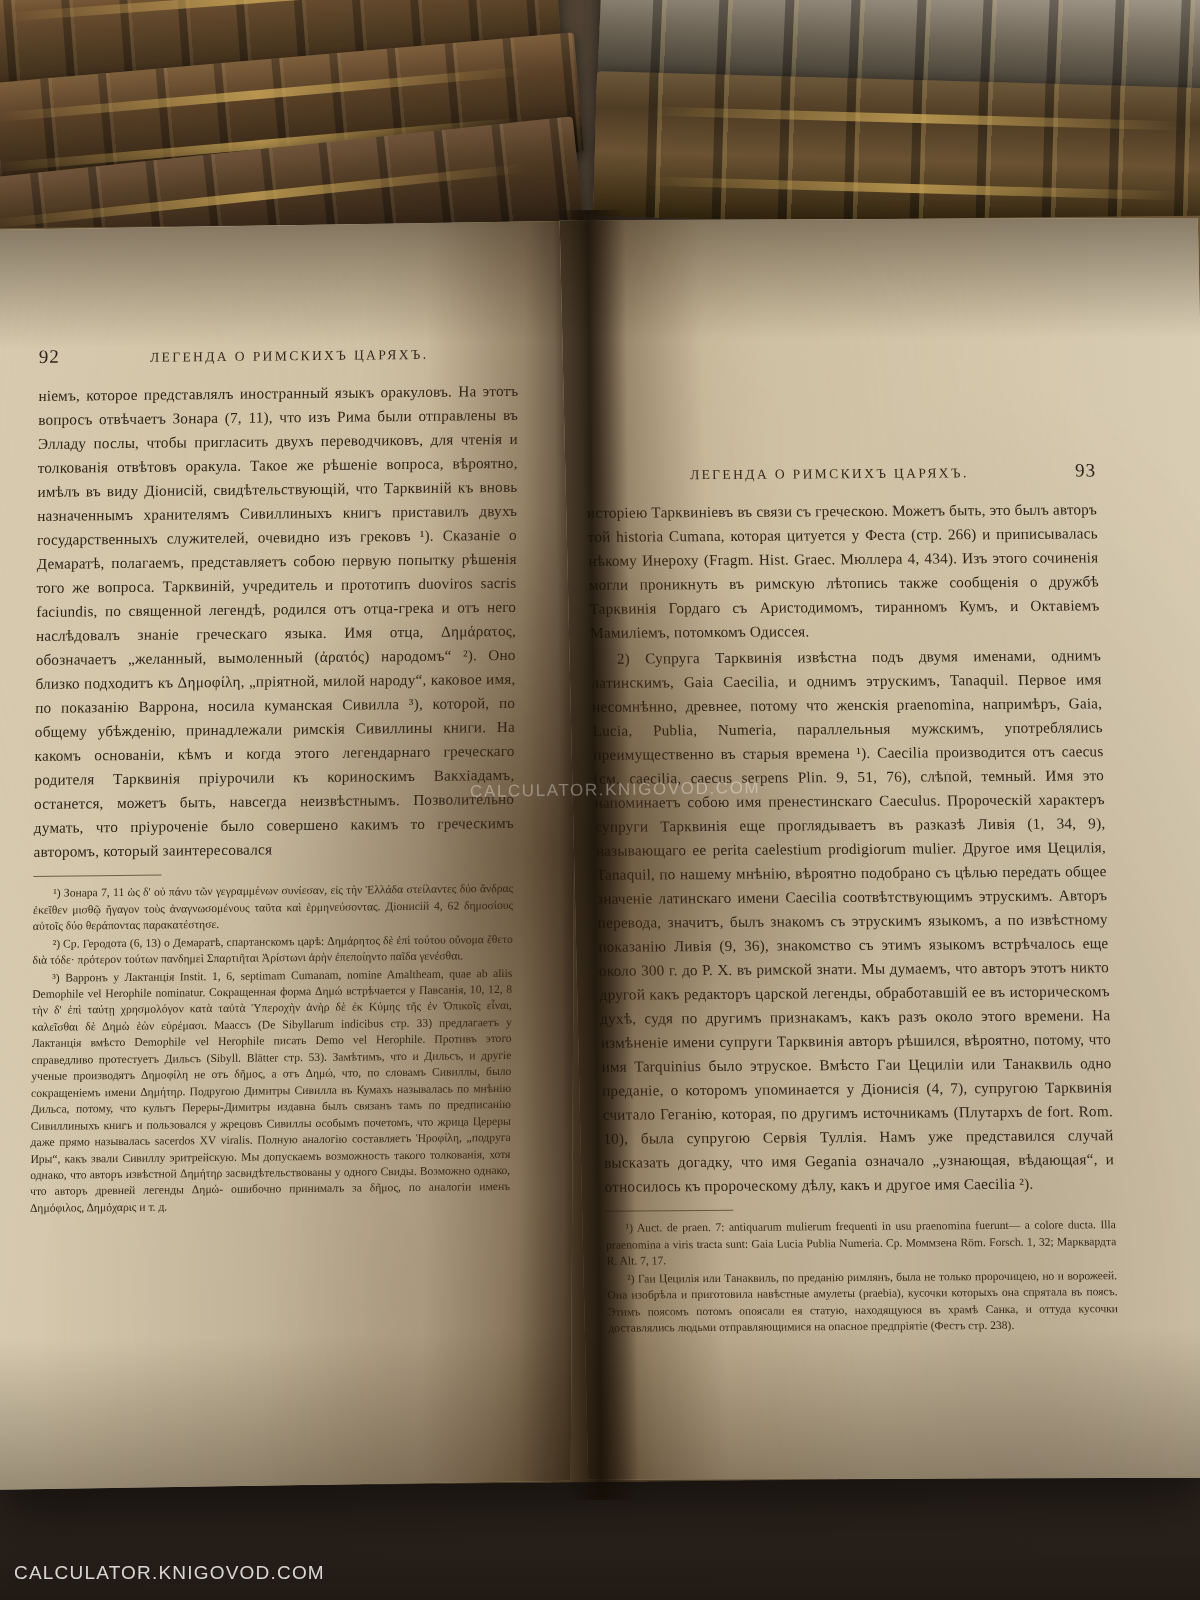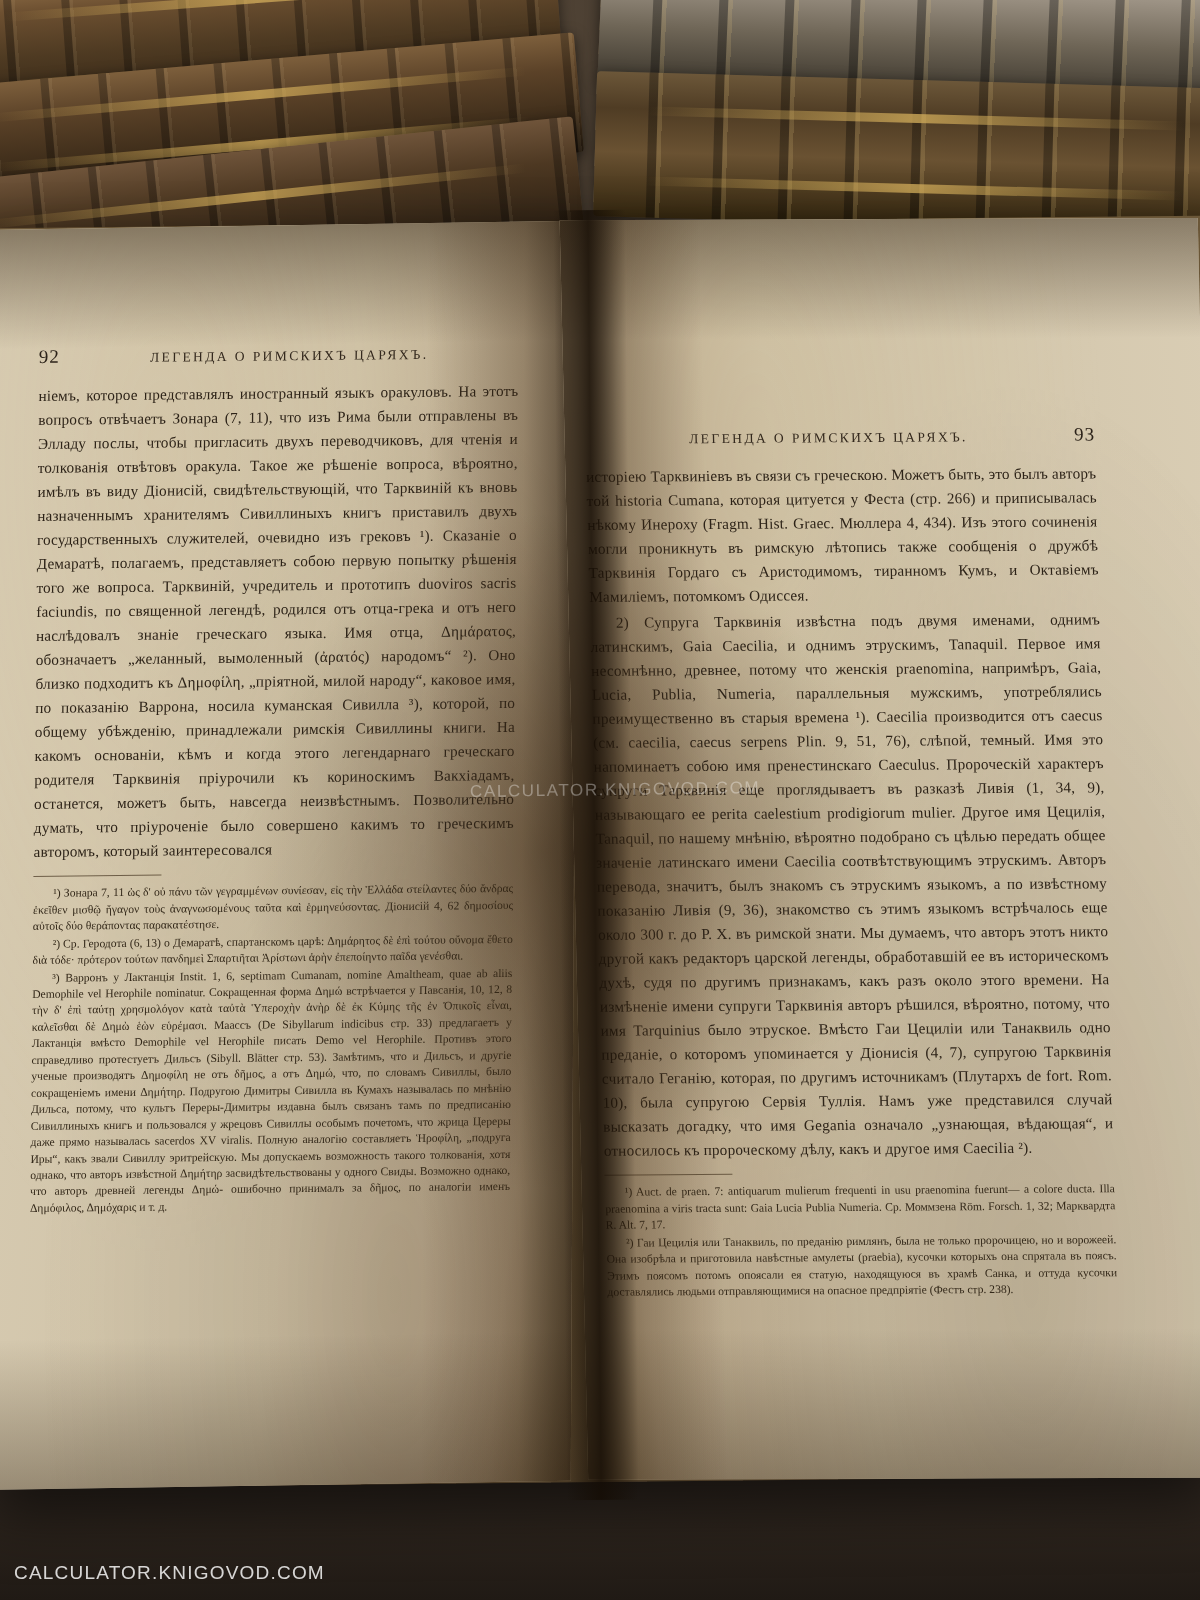--- a/index.html
+++ b/index.html
@@ -179,21 +179,21 @@
   }
   .runhead {
     flex: 1;
     text-align: center;
     font-size: 13.5px;
     letter-spacing: 2.4px;
     text-transform: uppercase;
     color: #33281d;
   }
   .runhead.r { text-align: left; padding-left: 104px; }
-  .folio.r { margin-left: auto; }
+  .folio.r { margin-left: auto; margin-top: 36px; }
 
   .body p {
     margin: 0 0 2px 0;
     text-align: justify;
     text-indent: 26px;
     font-size: 15.2px;
     line-height: 1.58;
     letter-spacing: .2px;
     color: #2d2318;
   }

